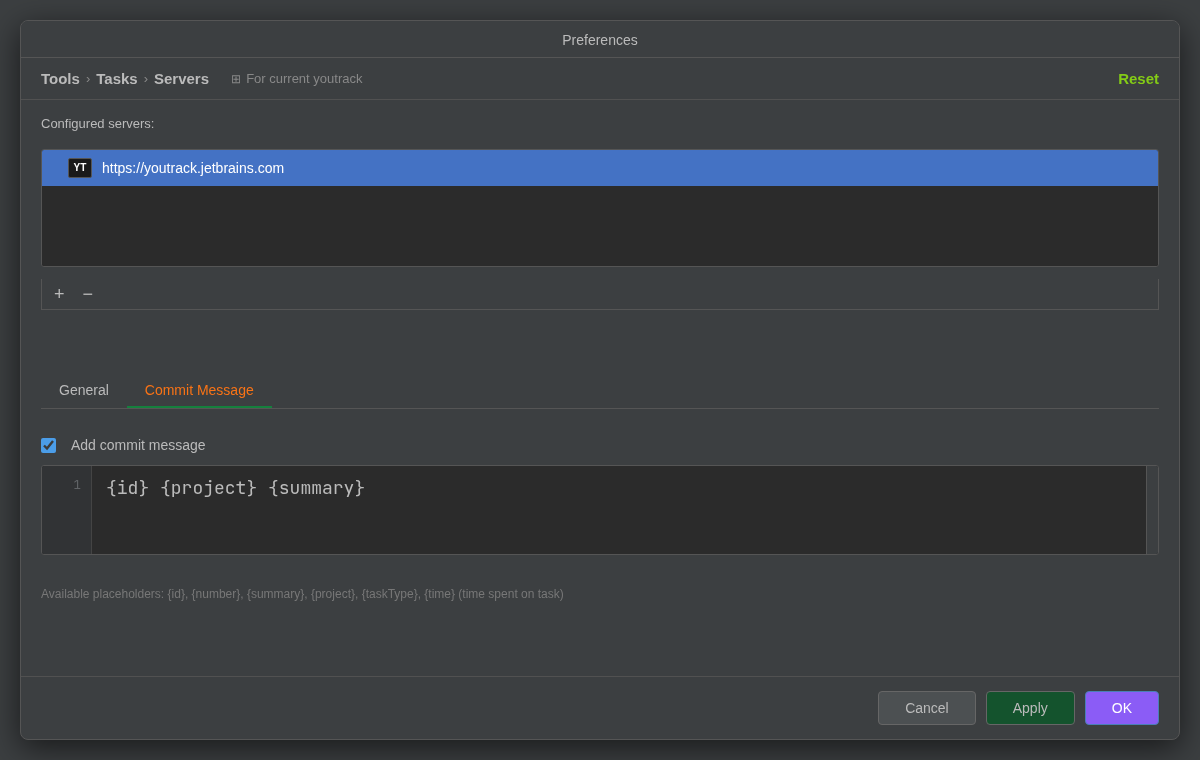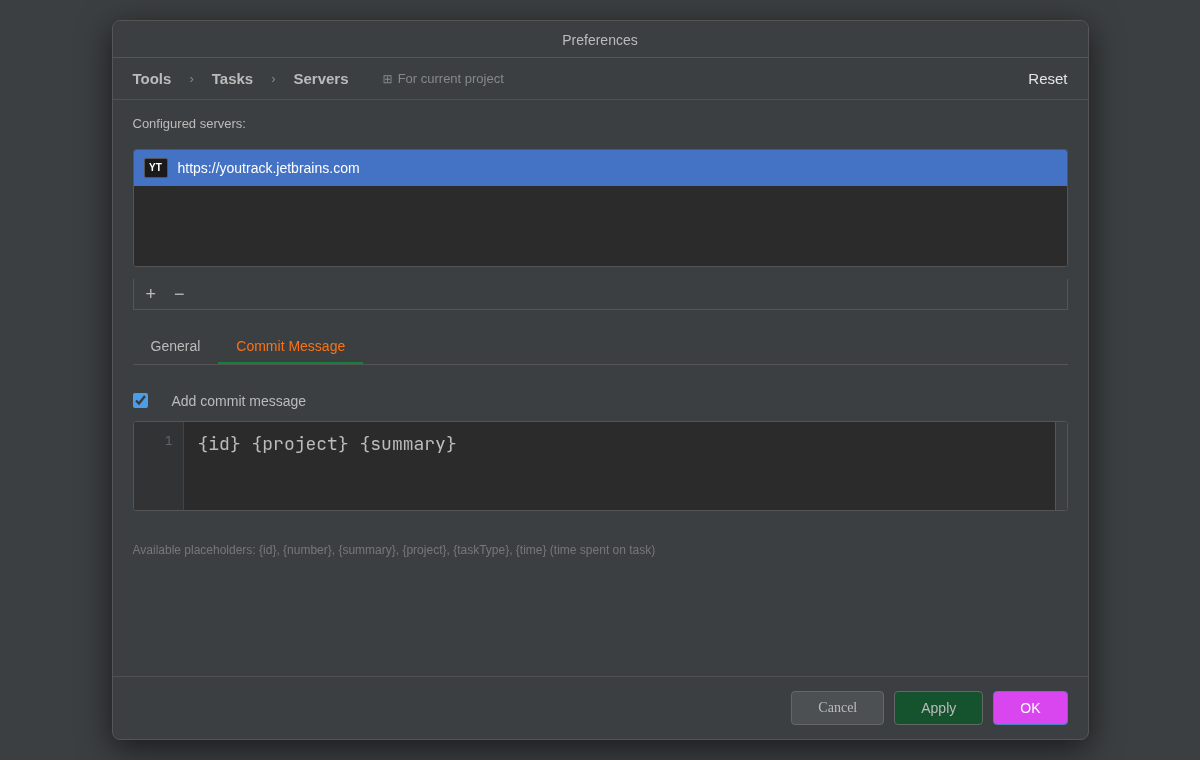--- a/index.html
+++ b/index.html
@@ -15,21 +15,21 @@
       justify-content: center;
       width: 1200px;
       height: 760px;
       font-family: -apple-system, BlinkMacSystemFont, 'Segoe UI', sans-serif;
     }
 
     .dialog {
       background: #3c3f41;
       border: 1px solid #555;
       border-radius: 8px;
-      width: 977px;
+      width: 1160px;
       min-height: 720px;
       display: flex;
       flex-direction: column;
       box-shadow: 0 8px 32px rgba(0,0,0,0.6);
       overflow: hidden;
     }
 
     .title-bar {
       background: #3c3f41;
       text-align: center;
@@ -41,21 +41,21 @@
       color: #bbbbbb;
       font-size: 14px;
       font-weight: 500;
     }
 
     .breadcrumb-row {
       display: flex;
       align-items: center;
       padding: 12px 20px;
       border-bottom: 1px solid #515151;
-      gap: 16px;
+      gap: 4px;
     }
 
     .breadcrumb-item {
       color: #bbbbbb;
       font-size: 15px;
       font-weight: 700;
     }
 
     .breadcrumb-sep {
       color: #888;
@@ -73,23 +73,23 @@
       margin-left: 18px;
     }
 
     .breadcrumb-project-icon {
       font-size: 12px;
       color: #888;
     }
 
     .reset-btn {
       margin-left: auto;
-      color: #e5e5e5;
+      color: #84cc16;
       font-size: 15px;
-      font-weight: 400;
+      font-weight: 700;
       background: none;
       border: none;
       cursor: pointer;
     }
 
     .content-area {
       flex: 1;
       padding: 16px 20px;
       display: flex;
       flex-direction: column;
@@ -122,20 +122,21 @@
       background: #1a1a1a;
       color: #ffffff;
       font-size: 10px;
       font-weight: 900;
       padding: 2px 4px;
       border-radius: 2px;
       border: 1px solid #555;
       min-width: 24px;
       text-align: center;
       line-height: 1.4;
+      margin-left: 16px;
     }
 
     .server-url {
       color: #ffffff;
       font-size: 14px;
     }
 
     .server-empty {
       height: 80px;
       background: #2b2b2b;
@@ -172,38 +173,39 @@
     .tab {
       padding: 8px 18px;
       color: #bbbbbb;
       font-size: 14px;
       cursor: pointer;
       border-bottom: 2px solid transparent;
       background: none;
       border-top: none;
       border-left: none;
       border-right: none;
+      margin-top: 44px;
     }
 
     .tab.active {
       color: #f97316;
       border-bottom: 2px solid #15803d;
     }
 
     .tab-content {
       padding: 16px 0 8px 0;
       display: flex;
       flex-direction: column;
       gap: 12px;
     }
 
     .checkbox-row {
       display: flex;
-      align-items: flex-start;
-      gap: 24px;
+      align-items: center;
+      gap: 15px;
     }
 
     .checkbox-row input[type="checkbox"] {
       width: 15px;
       height: 15px;
       accent-color: #4b9de8;
     }
 
     .checkbox-label {
       color: #bbbbbb;
@@ -268,31 +270,30 @@
       border-radius: 4px;
       cursor: pointer;
       border: 1px solid #666;
       font-family: inherit;
     }
 
     .btn-cancel {
       background: #4c5052;
       color: #bbbbbb;
       border-color: #666;
-      font-family: Liberation Serif, serif;
     }
 
     .btn-apply {
       background: #14532d;
       color: #bbbbbb;
       border-color: #666;
     }
 
     .btn-ok {
-      background: #d946ef;
+      background: #8b5cf6;
       color: #ffffff;
       border-color: #4b7fb8;
     }
   </style>
 </head>
 <body>
 
 <div class="dialog">
 
   <div class="title-bar">
@@ -301,21 +302,21 @@
 
   <div class="breadcrumb-row">
     <span class="breadcrumb-item">Tools</span>
     <span class="breadcrumb-sep">›</span>
     <span class="breadcrumb-item">Tasks</span>
     <span class="breadcrumb-sep">›</span>
     <span class="breadcrumb-item">Servers</span>
 
     <span class="breadcrumb-project">
       <span class="breadcrumb-project-icon">⊞</span>
-      <span>For current project</span>
+      <span>For current youtrack</span>
     </span>
 
     <button class="reset-btn">Reset</button>
   </div>
 
   <div class="content-area">
 
     <div class="configured-label">Configured servers:</div>
 
     <div class="server-list">

